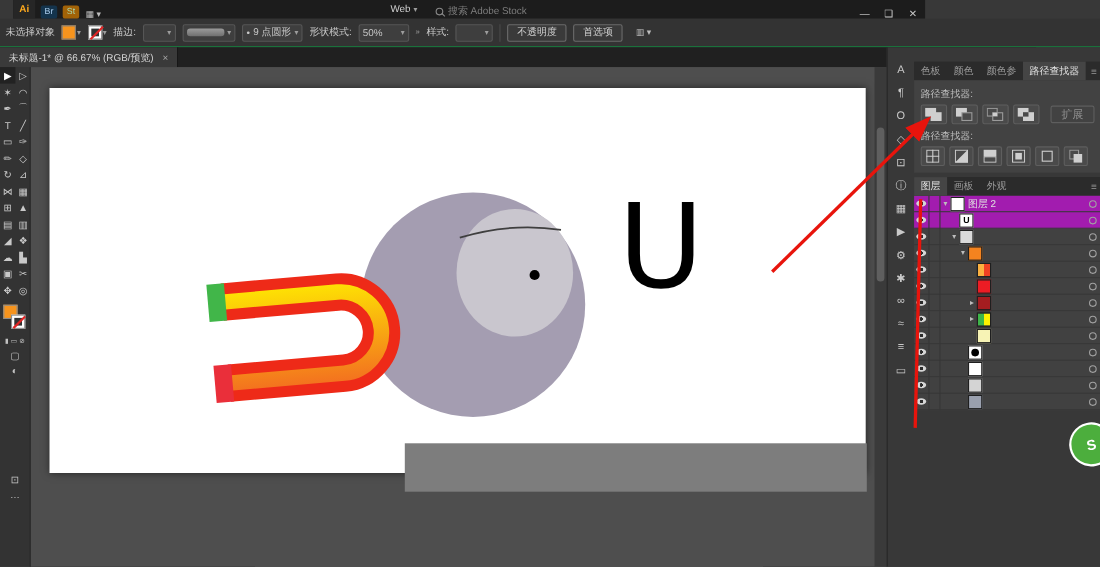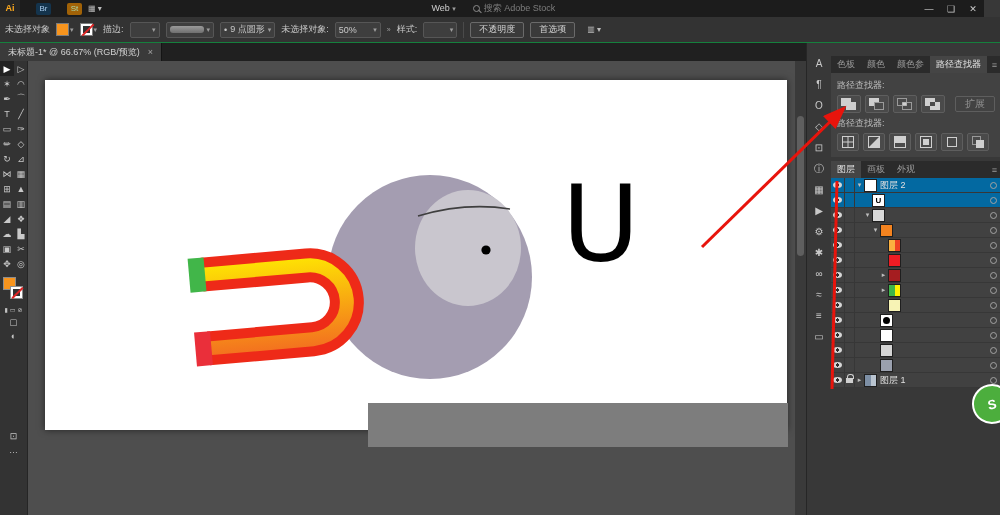--- a/index.html
+++ b/index.html
@@ -2,27 +2,27 @@
 <html><head>
 <meta charset="utf-8">
 <style>
   * { margin:0; padding:0; box-sizing:border-box; }
   html,body { width:1000px; height:515px; overflow:hidden; background:#383838;
     font-family:"Liberation Sans", sans-serif; -webkit-user-select:none; }
   .flex { display:flex; align-items:center; }
   .flex1 { flex:1; }
 
   
-  #menubar { position:absolute; left:0; top:0; width:984px; height:17px;
-    background:#1c1c1c; display:flex; align-items:center; font-size:9px; color:#cfcfcf; }
+  #menubar { position:absolute; left:12px; top:0; width:829px; height:17px;
+    background:#1c1c1c; display:flex; align-items:flex-end; font-size:9px; color:#cfcfcf; }
   #app-logo { width:20px; height:17px; line-height:17px; text-align:center;
     color:#ffaa1d; font-weight:bold; background:#262626; }
   .menu-item { padding:0 7px; height:17px; line-height:17px; white-space:nowrap; }
   .mini-badge { width:15px; height:12px; font-size:8px; line-height:12px; text-align:center;
-    border-radius:2px; margin-left:16px; }
+    border-radius:2px; margin-left:5px; }
   #bridge-badge { background:#14344d; color:#aacdee; }
   #stock-badge  { background:#a16207; color:#a9d9ae; }
   .tiny-ic { margin-left:6px; color:#bdbdbd; font-size:8px; }
   #workspace-switch { margin-right:10px; }
   .mag { width:7px; height:7px; border:1px solid #8a8a8a; border-radius:50%; position:relative;
     display:inline-block; margin-right:4px; }
   .mag::after { content:''; position:absolute; width:4px; height:1px; background:#8a8a8a;
     transform:rotate(45deg); right:-3px; bottom:-1px; }
   #stock-search { color:#7d7d7d; margin-right:40px; }
   .win-btn { width:22px; text-align:center; color:#c9c9c9; font-size:9px; }
@@ -101,21 +101,21 @@
   .pf-label { font-size:9px; color:#bdbdbd; margin:2px 0 3px; }
   .pf-row { display:flex; align-items:center; gap:4px; margin-bottom:4px; }
   .pf-btn { width:24px; height:18px; background:#4a4a4a; border:1px solid #5e5e5e; border-radius:2px;
     display:flex; align-items:center; justify-content:center; }
   #expand-btn { margin-left:auto; height:16px; border:1px solid #5e5e5e; border-radius:2px;
     color:#8f8f8f; font-size:10px; padding:6px 9px; display:flex; align-items:center; }
 
   #layers-rows { background:#3f3f3f; }
   .layer-row { height:15px; display:flex; align-items:center; background:#414141;
     border-bottom:1px solid #373737; font-size:9px; color:#e0e0e0; }
-  .layer-row.selected { background:#0369a1; }
+  .layer-row.selected { background:#a21caf; }
   .cell { display:flex; align-items:center; justify-content:center; }
   .eye-cell { width:14px; height:15px; border-right:1px solid #373737; }
   .lock-cell { width:10px; height:15px; border-right:1px solid #373737; }
   .eye { width:9px; height:6px; border-radius:50%;
     background:radial-gradient(circle at 50% 50%, #2c2c2c 0 1.5px, #d6d6d6 1.6px); }
   .lock { width:7px; height:5px; background:#cfcfcf; position:relative; }
   .lock::before { content:''; position:absolute; top:-4px; left:1px; width:5px; height:4px;
     border:1px solid #cfcfcf; border-bottom:none; border-radius:3px 3px 0 0; }
   .chev { width:9px; text-align:center; font-size:7px; color:#bdbdbd; }
   .thumb { width:13px; height:13px; border:1px solid #1f1f1f; display:flex; align-items:center;
@@ -171,21 +171,21 @@
   </span>
   <span class="dropdown">
     <span class="profile-bar"></span>
       <span class="caret">▾</span>
   </span>
   <span class="dropdown">
     <span>•</span>
     <span>9 点圆形</span>
     <span class="caret">▾</span>
   </span>
-  <span class="cb-label">未选择对象:</span>
+  <span class="cb-label">形状模式:</span>
   <span class="dropdown" style="width:46px">
     <span>50%</span>
       <span class="flex1"></span>
       <span class="caret">▾</span>
   </span>
   <span class="caret">»</span>
   <span class="cb-label">样式:</span>
   <span class="dropdown" style="width:34px">
     <span class="flex1"></span>
       <span class="caret">▾</span>
@@ -543,34 +543,20 @@
               <span class="eye"></span>
             </span>
             <span class="cell lock-cell"></span>
             <span class="indent" style="width: 16px;"></span>
             <span class="chev"></span>
             <span class="thumb" style="background: rgb(154, 160, 174);"></span>
             <span class="llabel"></span>
             <span class="flex1"></span>
             <span class="target"></span>
           </div>
-          <div class="layer-row">
-            <span class="cell eye-cell">
-              <span class="eye"></span>
-            </span>
-            <span class="cell lock-cell">
-              <span class="lock"></span>
-            </span>
-            <span class="indent" style="width: 0px;"></span>
-            <span class="chev">▸</span>
-            <span class="thumb" style="background: linear-gradient(90deg, rgb(125, 143, 165) 50%, rgb(185, 196, 208) 50%);"></span>
-            <span class="llabel">图层 1</span>
-            <span class="flex1"></span>
-            <span class="target"></span>
-          </div>
         </div>
       <div id="layers-footer"></div>
     </div>
 
   </div>
 </div>
 
 <div id="green-badge">S</div>
 
 <svg id="annotation-overlay" width="1000" height="515">

